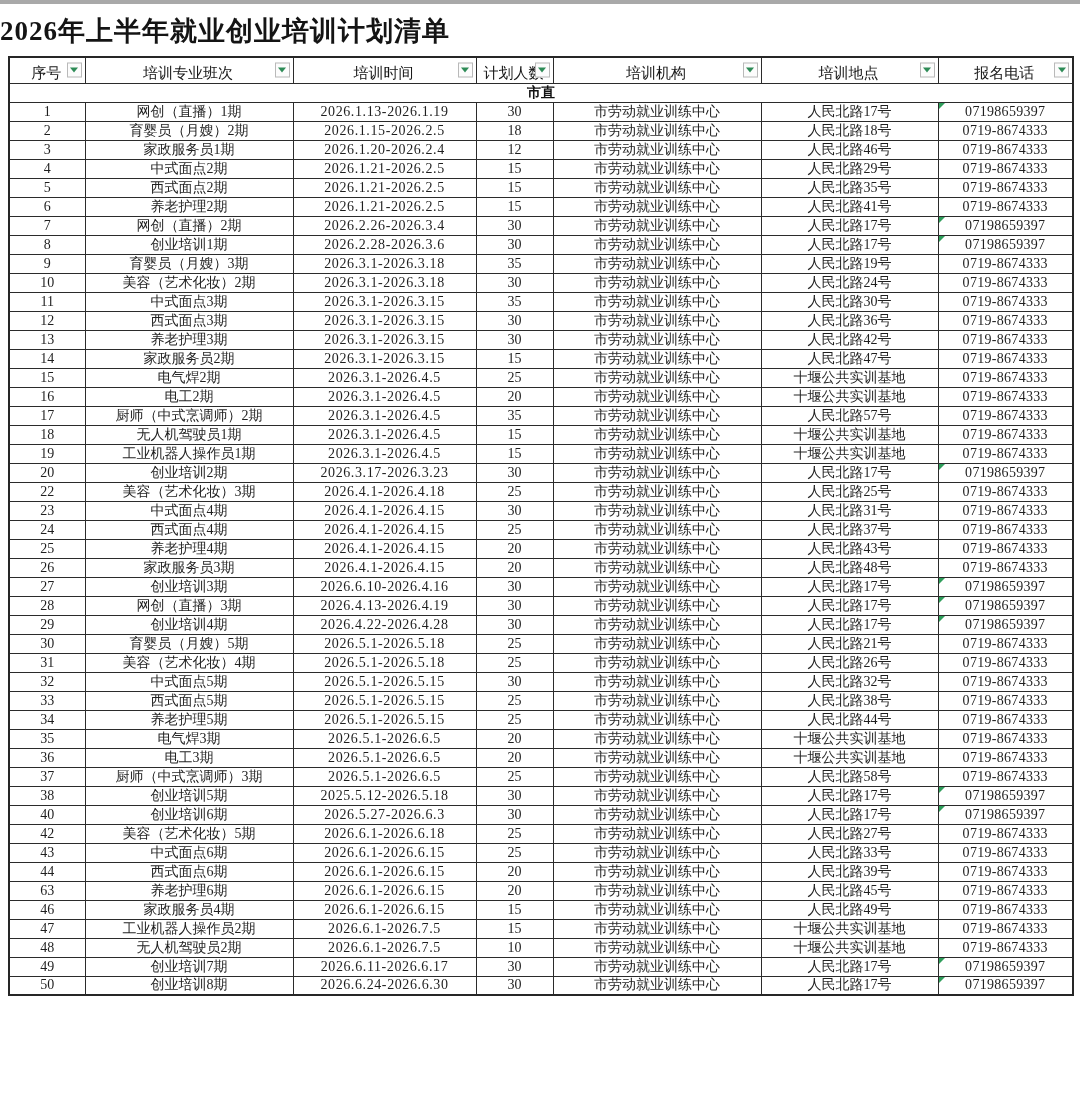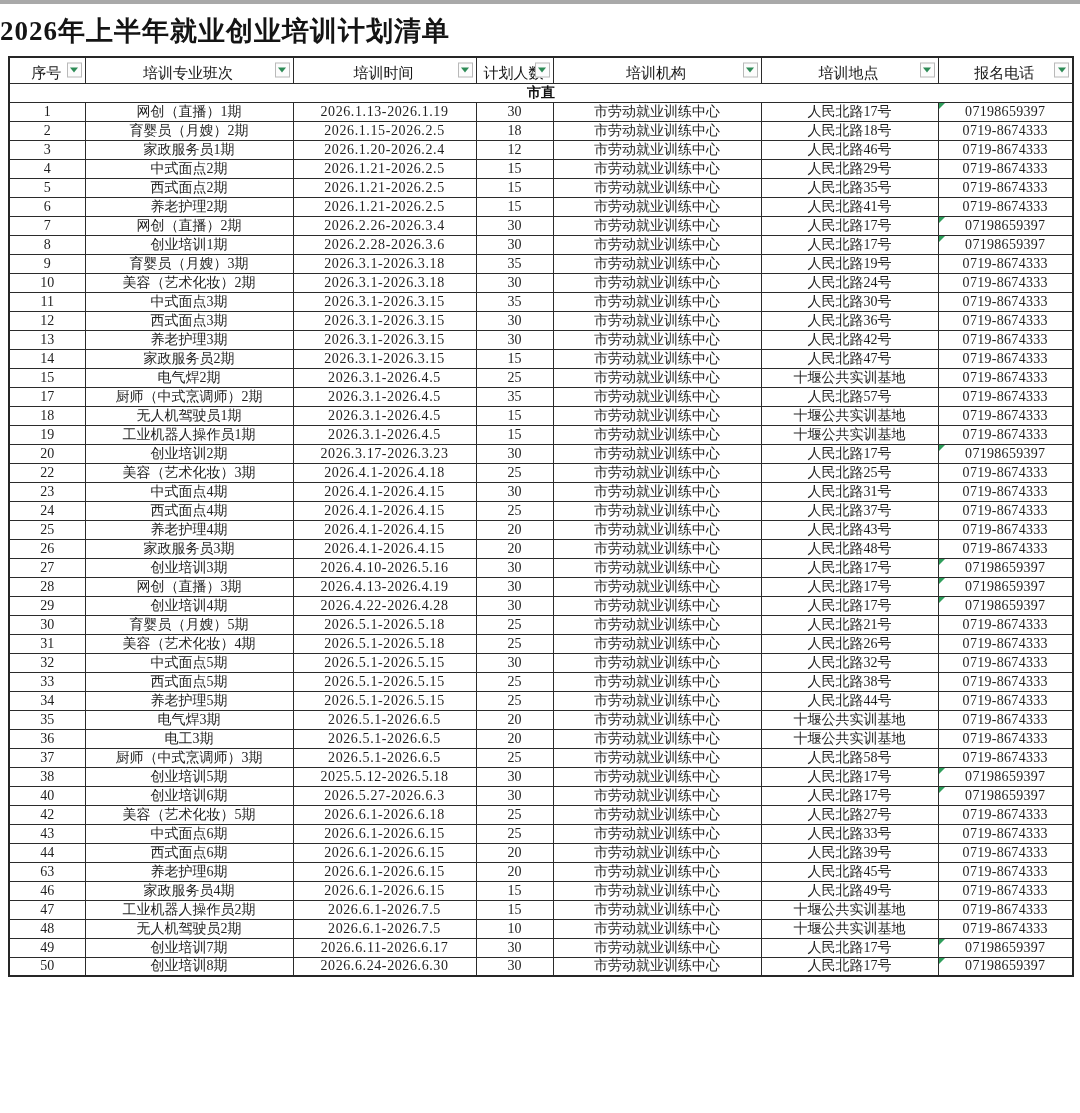--- a/index.html
+++ b/index.html
@@ -294,20 +294,29 @@
   <tr>
     <td class="c-no">15</td>
     <td class="c-program">电气焊2期</td>
     <td class="c-time">2026.3.1-2026.4.5</td>
     <td class="c-count">25</td>
     <td class="c-org">市劳动就业训练中心</td>
     <td class="c-location">十堰公共实训基地</td>
     <td class="c-phone">0719-8674333</td>
   </tr>
 
+  <tr>
+    <td class="c-no">16</td>
+    <td class="c-program">电工2期</td>
+    <td class="c-time">2026.3.1-2026.4.5</td>
+    <td class="c-count">20</td>
+    <td class="c-org">市劳动就业训练中心</td>
+    <td class="c-location">十堰公共实训基地</td>
+    <td class="c-phone">0719-8674333</td>
+  </tr>
 
   <tr>
     <td class="c-no">17</td>
     <td class="c-program">厨师（中式烹调师）2期</td>
     <td class="c-time">2026.3.1-2026.4.5</td>
     <td class="c-count">35</td>
     <td class="c-org">市劳动就业训练中心</td>
     <td class="c-location">人民北路57号</td>
     <td class="c-phone">0719-8674333</td>
   </tr>
@@ -389,21 +398,21 @@
     <td class="c-time">2026.4.1-2026.4.15</td>
     <td class="c-count">20</td>
     <td class="c-org">市劳动就业训练中心</td>
     <td class="c-location">人民北路48号</td>
     <td class="c-phone">0719-8674333</td>
   </tr>
 
   <tr>
     <td class="c-no">27</td>
     <td class="c-program">创业培训3期</td>
-    <td class="c-time">2026.4.10-2026.5.16</td>
+    <td class="c-time">2026.6.10-2026.4.16</td>
     <td class="c-count">30</td>
     <td class="c-org">市劳动就业训练中心</td>
     <td class="c-location">人民北路17号</td>
     <td class="c-phone flagged">07198659397</td>
   </tr>
 
   <tr>
     <td class="c-no">28</td>
     <td class="c-program">网创（直播）3期</td>
     <td class="c-time">2026.4.13-2026.4.19</td>

